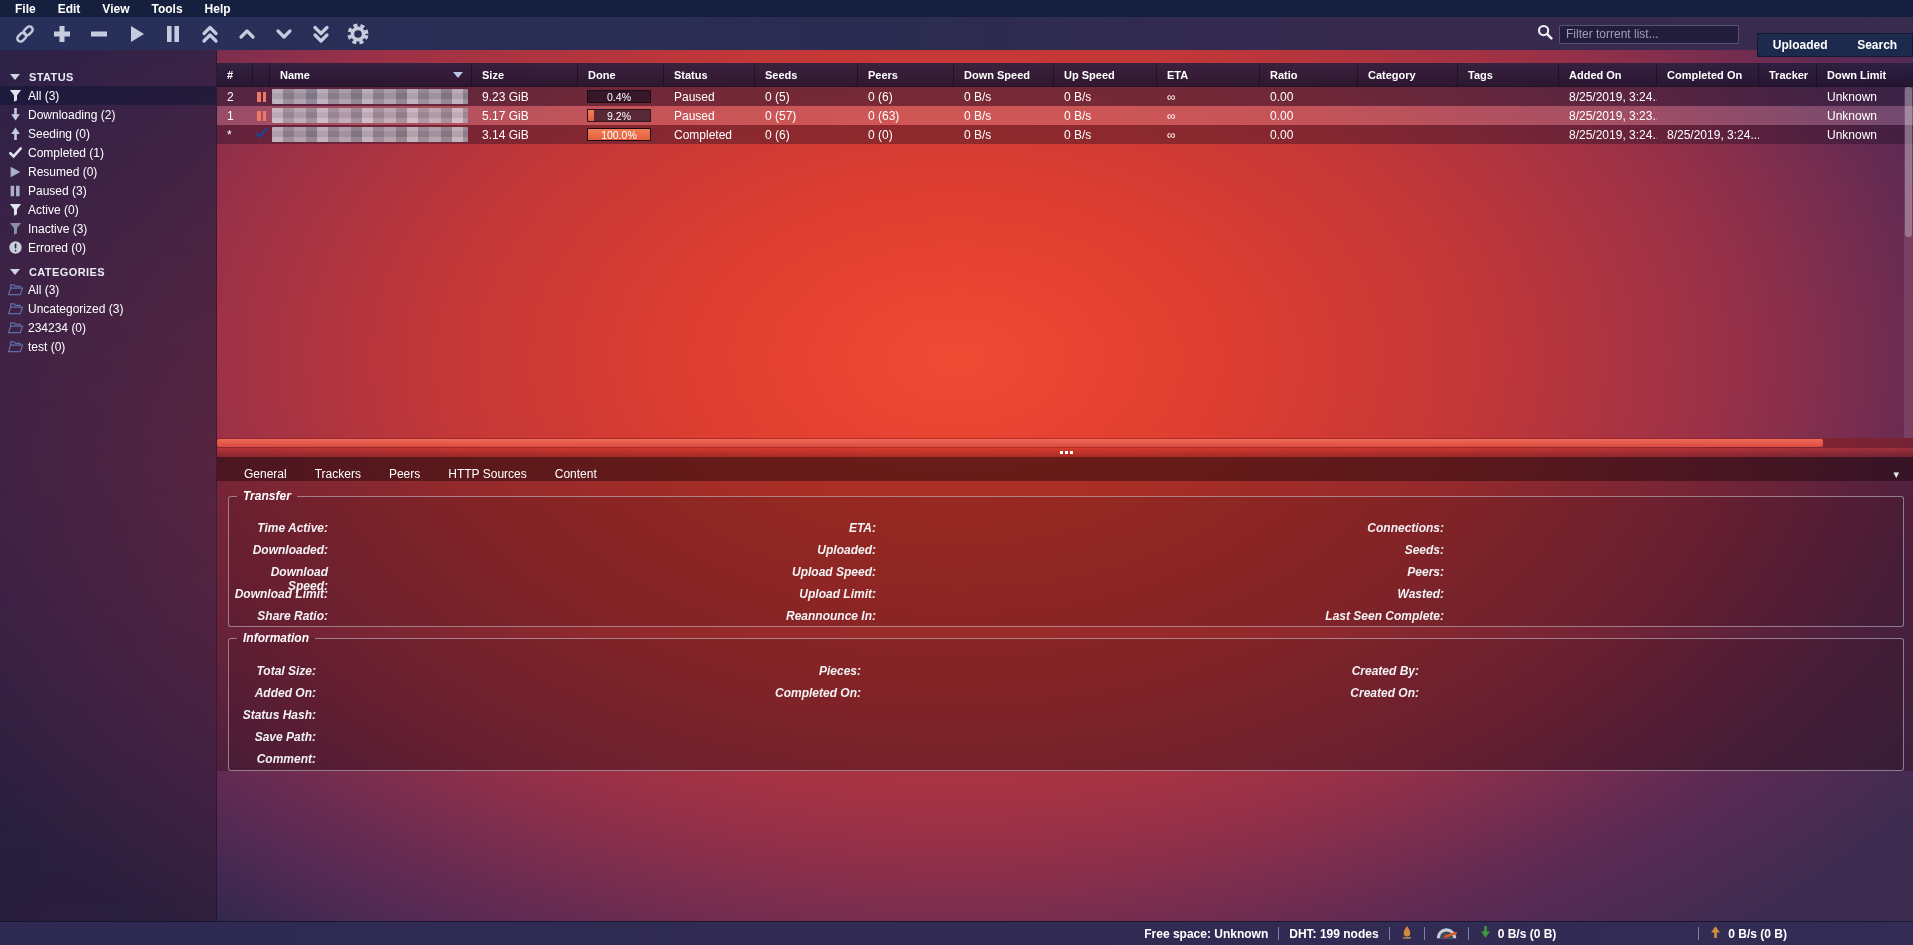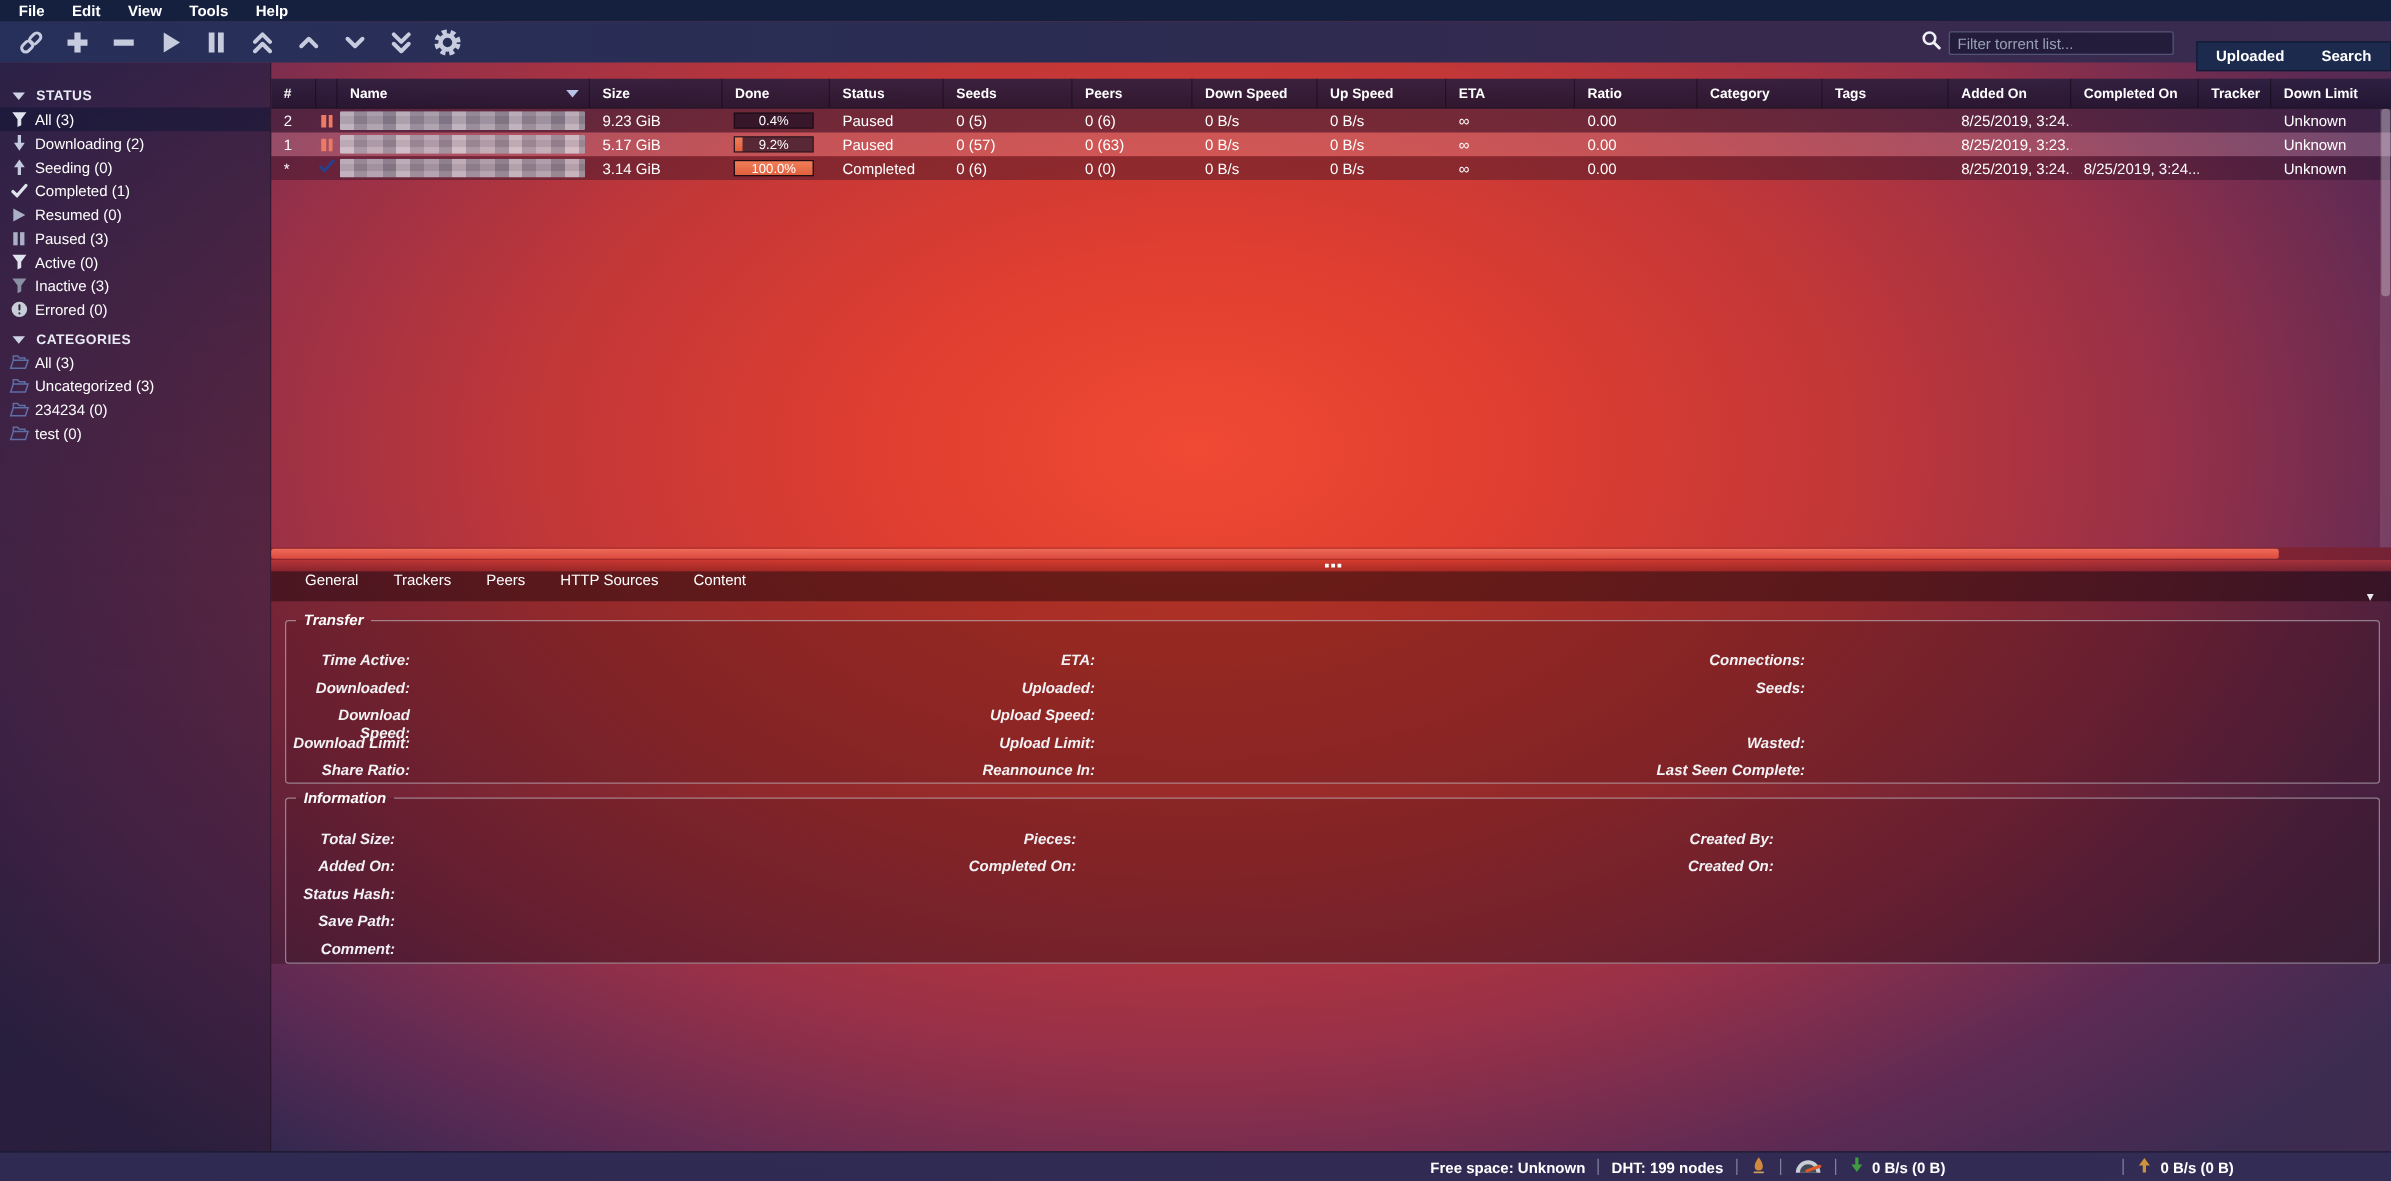--- a/index.html
+++ b/index.html
@@ -82,21 +82,21 @@
   .hthumb{position:absolute;left:0;top:1px;height:8px;width:1606px;
     background:linear-gradient(180deg,#ef6a58,#d94a3e);border-radius:2px;}
   .splitter{position:absolute;left:217px;top:448px;width:1696px;height:9px;
     background:linear-gradient(180deg,rgba(200,55,45,0.55),rgba(120,25,25,0.55));z-index:6;}
   .dots{position:absolute;left:843px;top:3px;display:flex;gap:2px;}
   .dots i{width:3px;height:3px;background:#fff;display:block;}
   
   .panelzone{position:absolute;left:217px;top:457px;width:1696px;height:314px;
     background:rgba(30,8,12,0.28);z-index:4;}
   .tabbar{position:absolute;left:217px;top:457px;width:1696px;height:24px;
-    background:rgba(22,5,8,0.45);display:flex;align-items:flex-start;z-index:5;flex-direction:column;}
+    background:rgba(22,5,8,0.45);display:flex;align-items:flex-end;z-index:5;}
   .dtabs{display:flex;gap:28px;margin-left:27px;}
   .dtab{font-size:12px;color:#fff;}
   .dtab.active{font-weight:400;}
   .tabcaret{margin-left:auto;margin-right:14px;color:#e8e8ee;font-size:11px;}
   fieldset.box{position:absolute;margin:0;padding:0;border:1px solid rgba(205,205,215,0.55);
     border-radius:3px;background:rgba(40,10,14,0.15);box-sizing:border-box;z-index:5;font-style:italic;}
   fieldset.box legend{font-size:12px;font-weight:700;color:#fff;margin-left:8px;padding:0 6px;}
   .flabel{position:absolute;height:14px;line-height:14px;font-size:12px;font-weight:600;
     color:#f2f2f5;text-align:right;left:0;}
   
@@ -493,20 +493,21 @@
     <div class="flabel" style="top:62px;width:99px">Download Speed:</div>
     <div class="flabel" style="top:84px;width:99px">Download Limit:</div>
     <div class="flabel" style="top:106px;width:99px">Share Ratio:</div>
     <div class="flabel" style="top:18px;width:647px">ETA:</div>
     <div class="flabel" style="top:40px;width:647px">Uploaded:</div>
     <div class="flabel" style="top:62px;width:647px">Upload Speed:</div>
     <div class="flabel" style="top:84px;width:647px">Upload Limit:</div>
     <div class="flabel" style="top:106px;width:647px">Reannounce In:</div>
     <div class="flabel" style="top:18px;width:1215px">Connections:</div>
     <div class="flabel" style="top:40px;width:1215px">Seeds:</div>
+    <div class="flabel" style="top:62px;width:1215px">Peers:</div>
     <div class="flabel" style="top:84px;width:1215px">Wasted:</div>
     <div class="flabel" style="top:106px;width:1215px">Last Seen Complete:</div>
   </fieldset>
 
   <fieldset class="box" style="left:228px;top:631px;width:1676px;height:140px">
     <legend>Information</legend>
     <div class="flabel" style="top:19px;width:87px">Total Size:</div>
     <div class="flabel" style="top:41px;width:87px">Added On:</div>
     <div class="flabel" style="top:63px;width:87px">Status Hash:</div>
     <div class="flabel" style="top:85px;width:87px">Save Path:</div>

